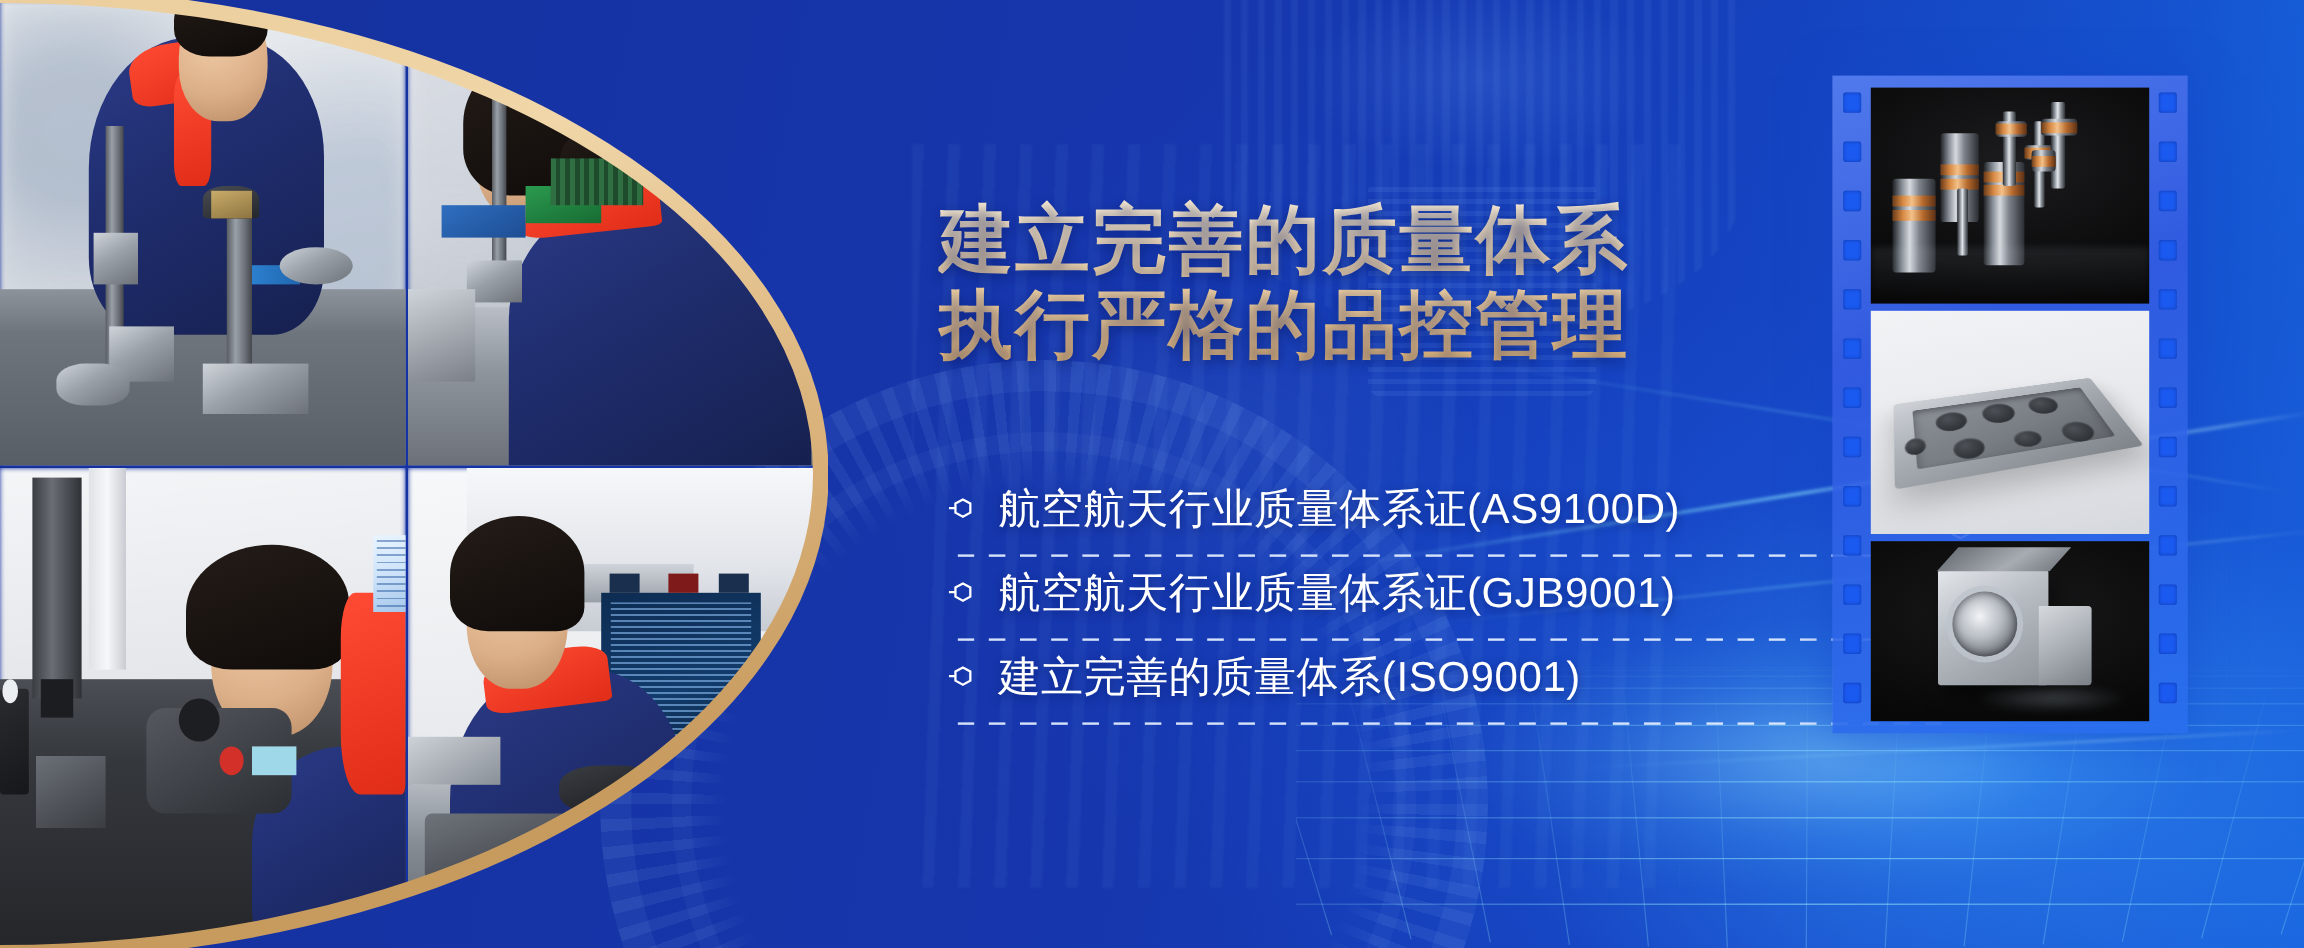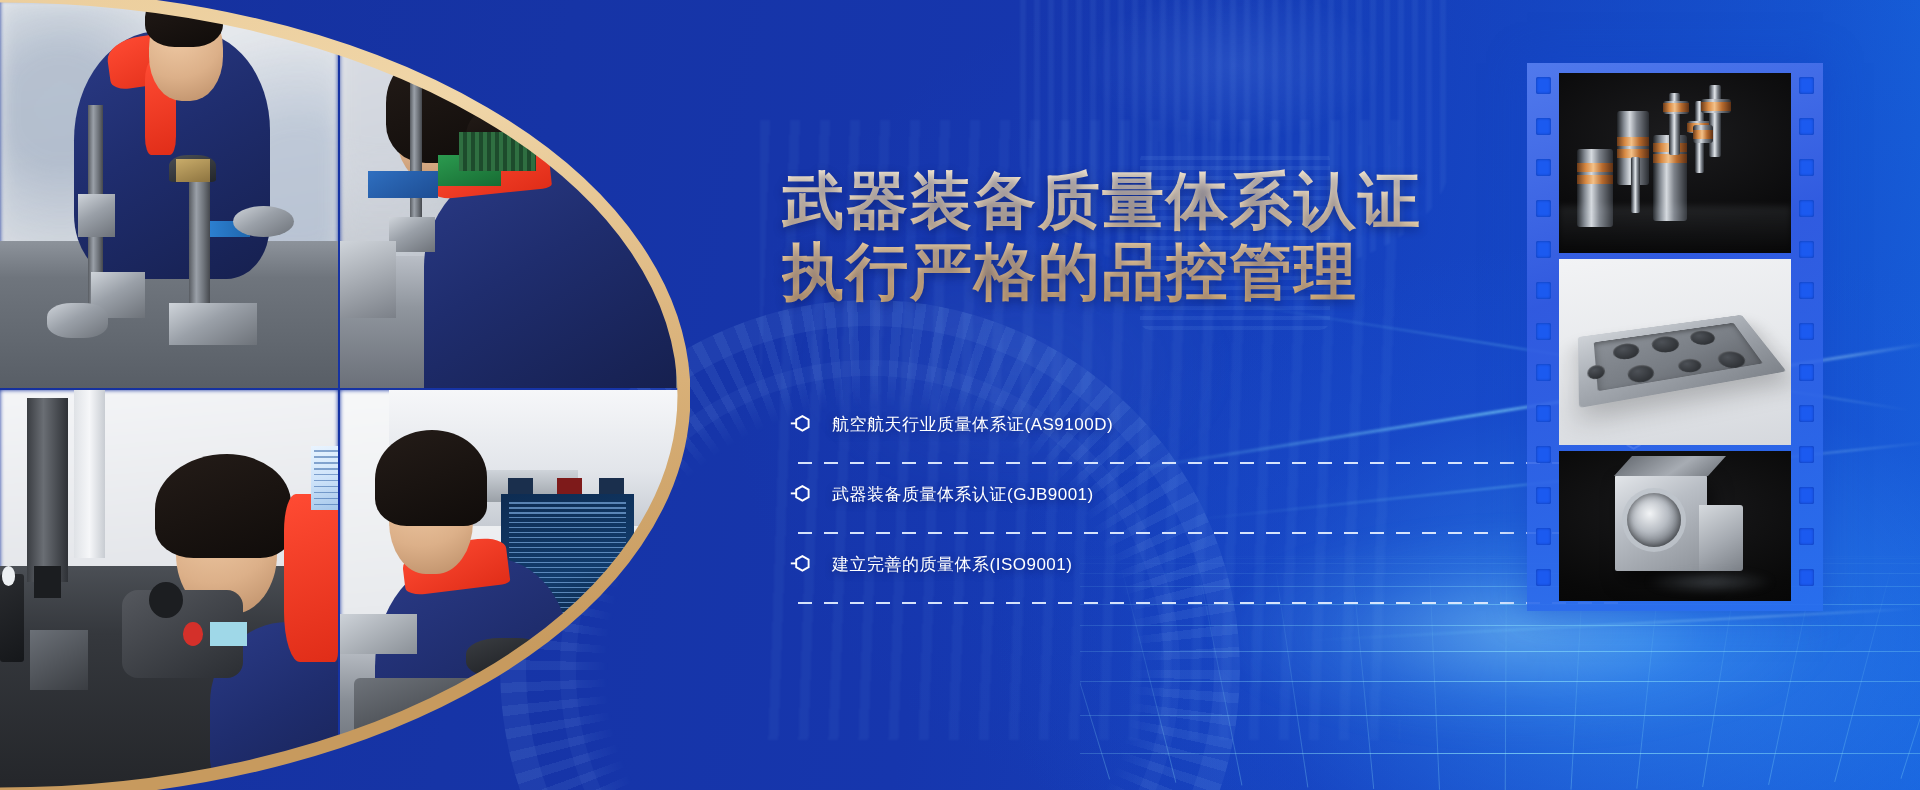--- a/index.html
+++ b/index.html
@@ -126,21 +126,21 @@
     text-shadow:0 3px 10px rgba(4,18,80,.45);
     white-space:nowrap;
   }
   .headline .l2{ display:block;font-family:Liberation Serif, serif; }
 
   .certs{ position:absolute; left:790px; top:398px; width:660px; }
   .cert-row{ position:relative; height:70px; }
   .cert-line{ display:flex; align-items:center; height:52px; }
   .hexicon{ width:26px; height:20px; flex:0 0 26px; margin-right:16px; }
   .cert-text{
-    font-size:17px; color:#ffffff; letter-spacing:.5px; white-space:nowrap;
+    font-size:35px; color:#ffffff; letter-spacing:.5px; white-space:nowrap;
     text-shadow:0 2px 7px rgba(4,18,80,.5);
   }
   .dash{
     position:absolute; left:8px; right:-168px; bottom:4px; height:2px;
     background-image:linear-gradient(90deg, rgba(224,235,255,.95) 0 14px, rgba(0,0,0,0) 14px 26px);
     background-size:26px 2px; background-repeat:repeat-x;
   }
   .endhex{ position:absolute; right:-196px; bottom:16px; width:26px; height:20px; transform:scaleX(-1); }
 
   
@@ -338,21 +338,21 @@
           <stop offset="35%" stop-color="#f0d6a8"></stop>
           <stop offset="65%" stop-color="#dcb57e"></stop>
           <stop offset="100%" stop-color="#c79a5e"></stop>
         </linearGradient>
       </defs>
       <ellipse cx="0" cy="395" rx="684" ry="399" fill="none" stroke="url(#goldg)" stroke-width="13"></ellipse>
     </svg>
   </div>
 
   <div class="headline">
-    <span class="l1">武器装备质量体系认证</span>
+    <span class="l1">建立完善的质量体系</span>
     <span class="l2">执行严格的品控管理</span>
   </div>
 
   <div class="certs" id="certs">
       <div class="cert-row">
         <div class="cert-line">
           <svg class="hexicon" viewBox="0 0 26 20">
             <path d="M12.4 2.2 L18.6 5.6 L18.6 13.2 L12.4 16.6 L6.2 13.2 L6.2 5.6 Z" fill="none" stroke="#ffffff" stroke-width="1.9"></path>
             <line x1="6.2" y1="9.4" x2="0.8" y2="9.4" stroke="#ffffff" stroke-width="1.9"></line>
           </svg>
@@ -363,21 +363,21 @@
             <path d="M12.4 2.2 L18.6 5.6 L18.6 13.2 L12.4 16.6 L6.2 13.2 L6.2 5.6 Z" fill="none" stroke="#ffffff" stroke-width="1.9"></path>
             <line x1="6.2" y1="9.4" x2="0.8" y2="9.4" stroke="#ffffff" stroke-width="1.9"></line>
           </svg></span>
       </div>
       <div class="cert-row">
         <div class="cert-line">
           <svg class="hexicon" viewBox="0 0 26 20">
             <path d="M12.4 2.2 L18.6 5.6 L18.6 13.2 L12.4 16.6 L6.2 13.2 L6.2 5.6 Z" fill="none" stroke="#ffffff" stroke-width="1.9"></path>
             <line x1="6.2" y1="9.4" x2="0.8" y2="9.4" stroke="#ffffff" stroke-width="1.9"></line>
           </svg>
-          <span class="cert-text">武器装备质量体系认证(GJB9001)</span>
+          <span class="cert-text">航空航天行业质量体系证(GJB9001)</span>
         </div>
         <div class="dash"></div>
         <span class="endhex"><svg class="hexicon" viewBox="0 0 26 20">
             <path d="M12.4 2.2 L18.6 5.6 L18.6 13.2 L12.4 16.6 L6.2 13.2 L6.2 5.6 Z" fill="none" stroke="#ffffff" stroke-width="1.9"></path>
             <line x1="6.2" y1="9.4" x2="0.8" y2="9.4" stroke="#ffffff" stroke-width="1.9"></line>
           </svg></span>
       </div>
       <div class="cert-row">
         <div class="cert-line">
           <svg class="hexicon" viewBox="0 0 26 20">

